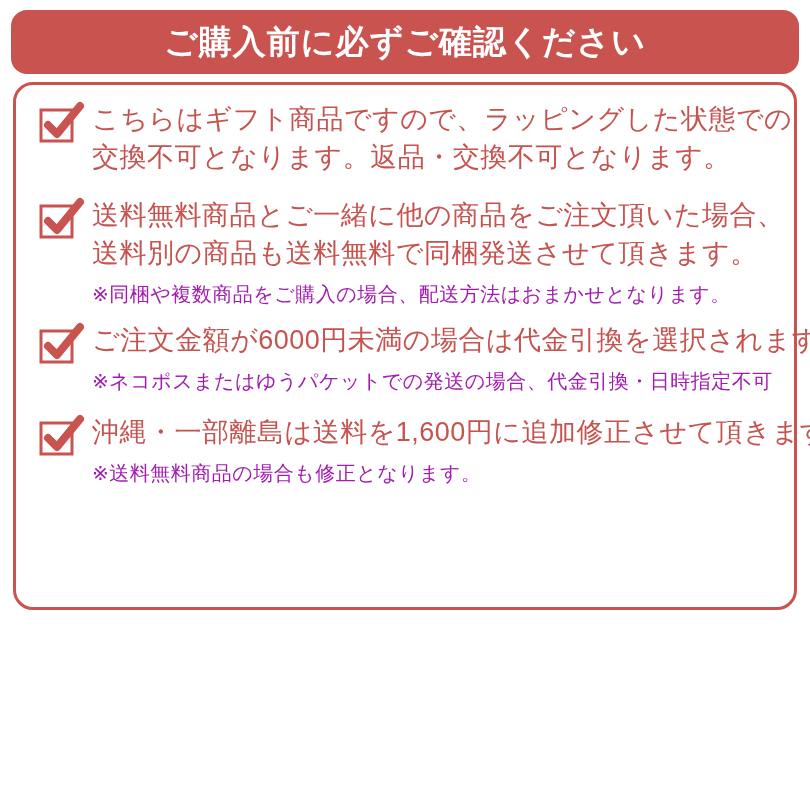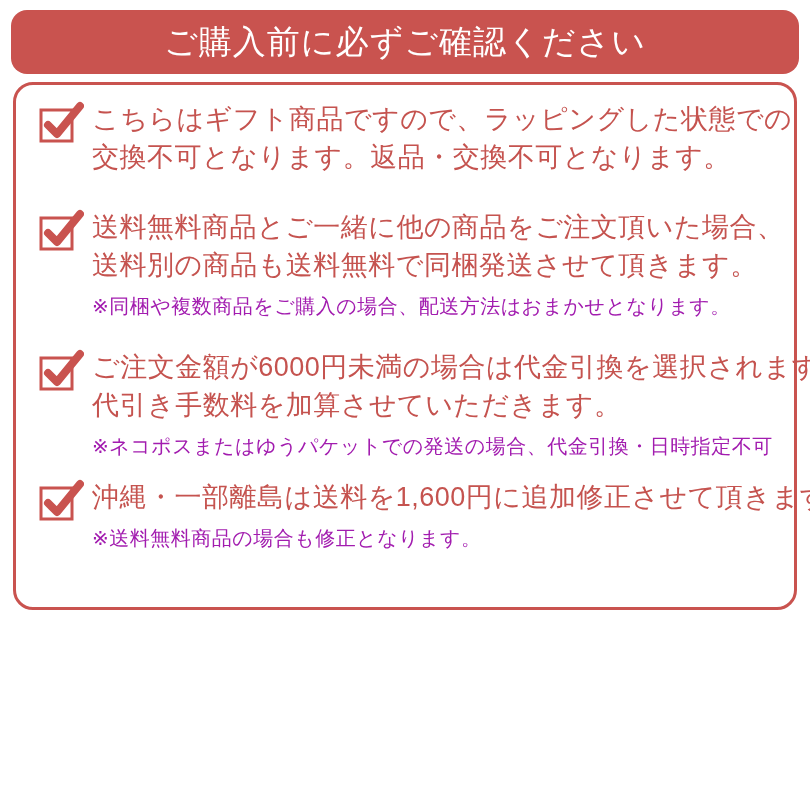--- a/index.html
+++ b/index.html
@@ -20,39 +20,39 @@
     margin: 10px auto 8px auto;
     background: #c9534f;
     border-radius: 16px;
     display: flex;
     align-items: center;
     justify-content: center;
   }
   .banner span {
     color: #ffffff;
     font-size: 33px;
-    font-weight: normal;
+    font-weight: bold;
     letter-spacing: 1px;
     white-space: nowrap;
   }
   .notice-box {
     width: 784px;
     height: 528px;
     margin: 0 auto;
     border: 3px solid #c9534f;
     border-radius: 20px;
     background: #ffffff;
     padding: 15px 12px 0 22px;
   }
   .item {
     display: flex;
     align-items: flex-start;
   }
-  .item:nth-child(1) { margin-bottom: 32px; }
-  .item:nth-child(2) { margin-bottom: 26px; }
+  .item:nth-child(1) { margin-bottom: 20px; }
+  .item:nth-child(2) { margin-bottom: 11px; }
   .item:nth-child(3) { margin-bottom: 16px; }
   .checkbox {
     flex: 0 0 46px;
     width: 46px;
     height: 44px;
     margin-right: 8px;
     margin-top: 0;
   }
   .checkbox svg { display: block; }
   .item-text {
@@ -116,21 +116,20 @@
 
     <div class="item">
       <span class="checkbox">
         <svg width="46" height="44" viewBox="0 0 46 44" xmlns="http://www.w3.org/2000/svg">
           <rect x="3" y="10" width="31" height="31" fill="none" stroke="#c9534f" stroke-width="3"></rect>
           <path d="M10 25 L19 34 L42 6" fill="none" stroke="#c9534f" stroke-width="8" stroke-linecap="round" stroke-linejoin="round"></path>
         </svg>
       </span>
       <div class="item-text">
         <div class="red-line">ご注文金額が6000円未満の場合は代金引換を選択されますと</div>
-        <div class="red-line">代引き手数料を加算させていただきます。</div>
         <div class="note first-note">※ネコポスまたはゆうパケットでの発送の場合、代金引換・日時指定不可</div>
       </div>
     </div>
 
     <div class="item">
       <span class="checkbox">
         <svg width="46" height="44" viewBox="0 0 46 44" xmlns="http://www.w3.org/2000/svg">
           <rect x="3" y="10" width="31" height="31" fill="none" stroke="#c9534f" stroke-width="3"></rect>
           <path d="M10 25 L19 34 L42 6" fill="none" stroke="#c9534f" stroke-width="8" stroke-linecap="round" stroke-linejoin="round"></path>
         </svg>

